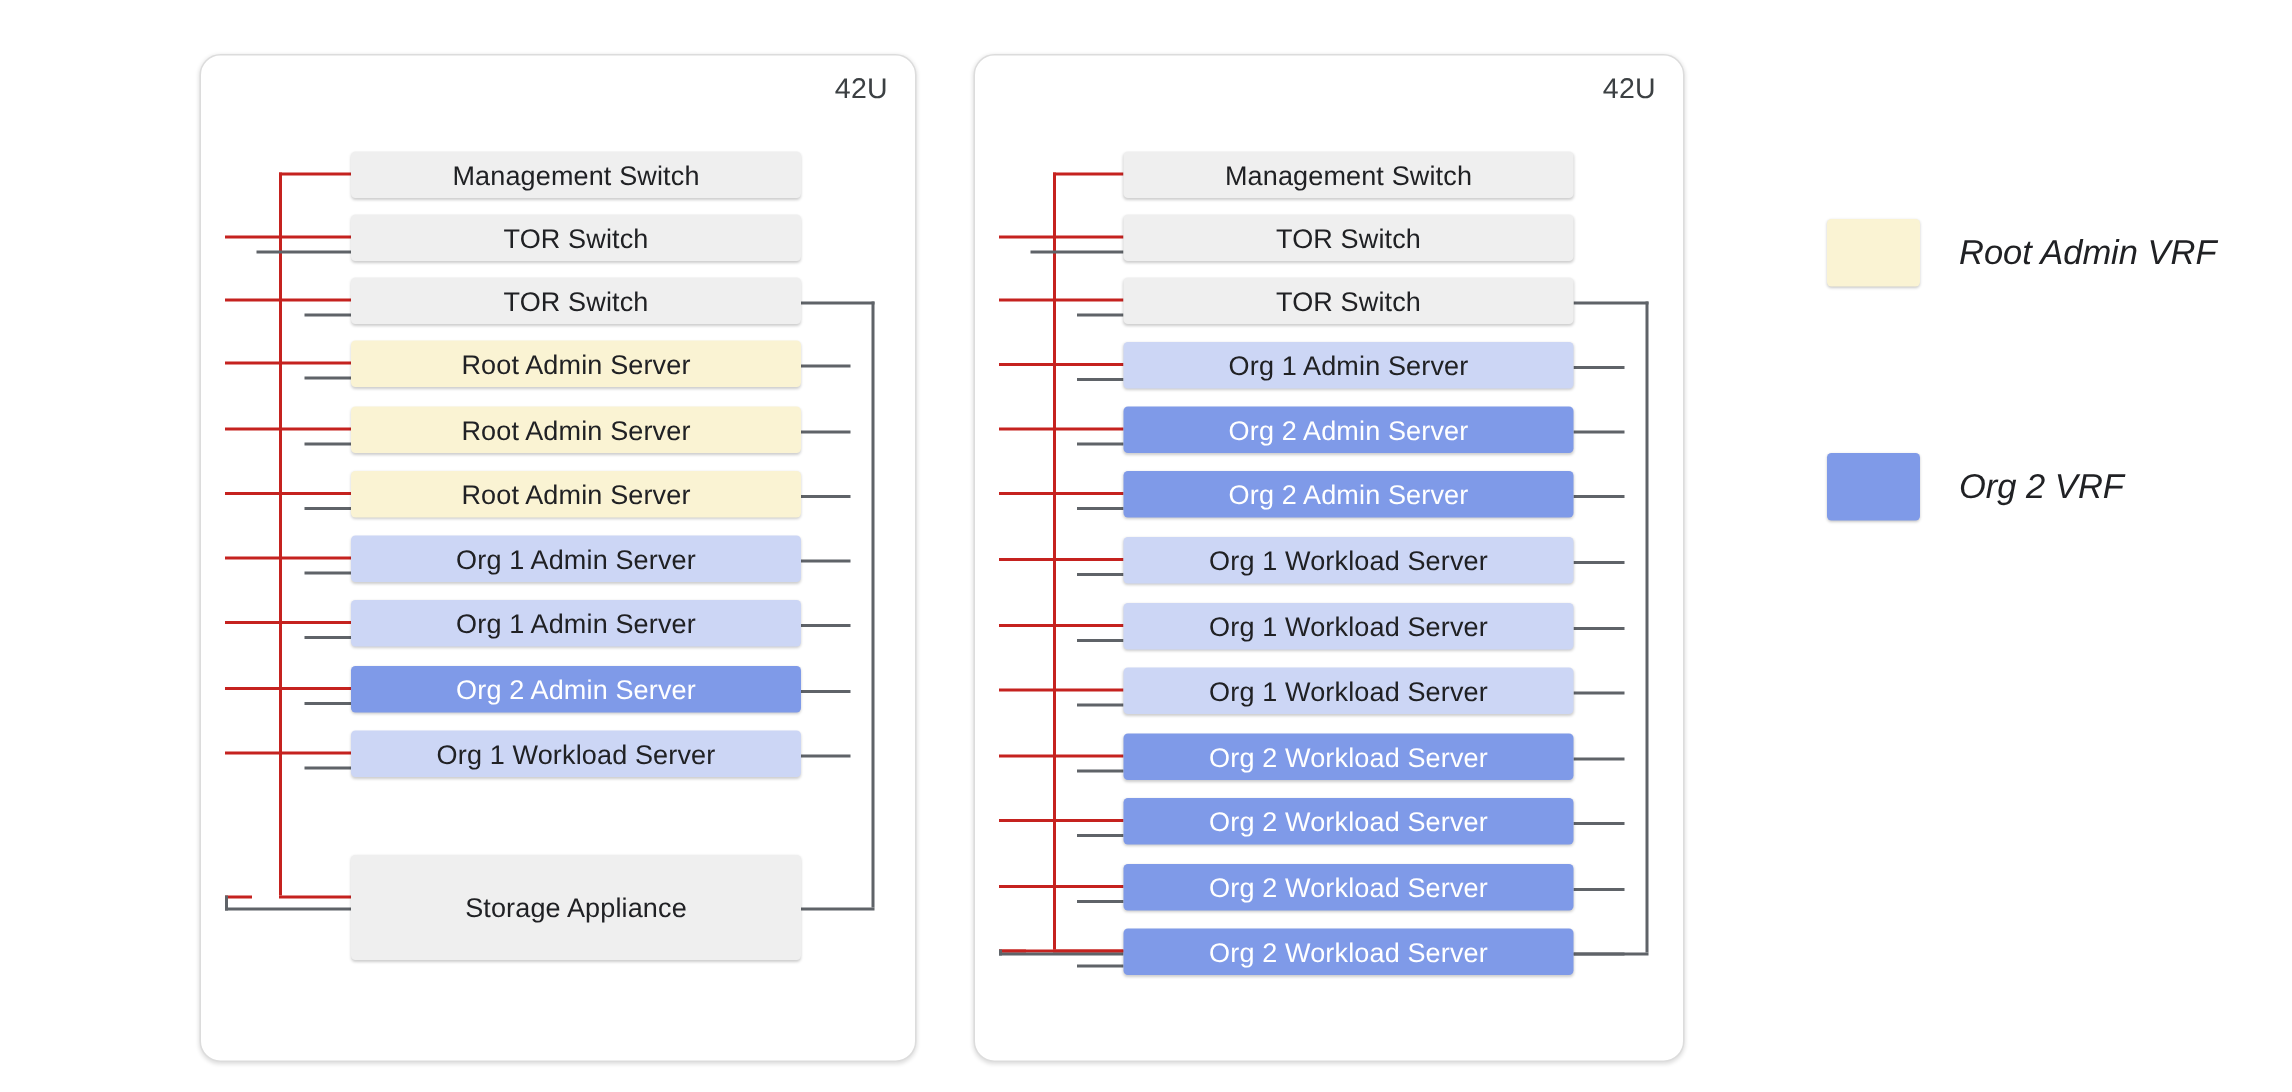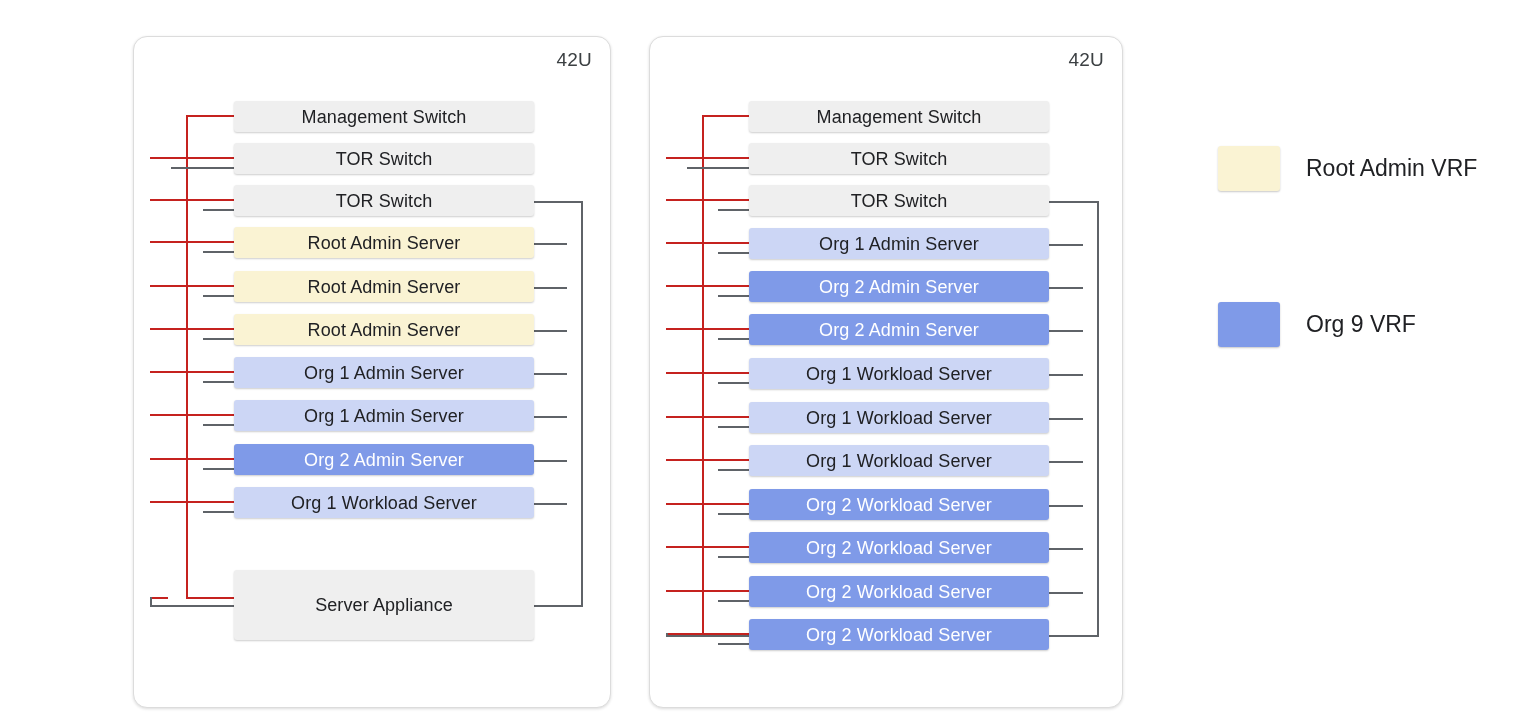--- a/index.html
+++ b/index.html
@@ -63,20 +63,21 @@
   }
 
   
   .legend {
     position: absolute;
   }
   .legend-row {
     position: absolute;
     display: flex;
     align-items: center;
+    font-style: italic;
   }
   .legend-swatch {
     width: 62px;
     height: 45px;
     border-radius: 3px;
     box-shadow: 0 1px 2px rgba(0,0,0,0.22);
     flex: 0 0 auto;
   }
   .legend-text {
     margin-left: 26px;
@@ -202,21 +203,21 @@
       <div class="unit" style="left: 234px; top: 400px; width: 300px; height: 31px; background: rgb(204, 214, 245); color: rgb(32, 33, 36);">
         <span>Org 1 Admin Server</span>
       </div>
       <div class="unit" style="left: 234px; top: 444px; width: 300px; height: 31px; background: rgb(127, 154, 232); color: rgb(255, 255, 255);">
         <span>Org 2 Admin Server</span>
       </div>
       <div class="unit" style="left: 234px; top: 487px; width: 300px; height: 31px; background: rgb(204, 214, 245); color: rgb(32, 33, 36);">
         <span>Org 1 Workload Server</span>
       </div>
       <div class="unit" style="left: 234px; top: 570px; width: 300px; height: 70px; background: rgb(239, 239, 239); color: rgb(32, 33, 36);">
-        <span>Server Appliance</span>
+        <span>Storage Appliance</span>
       </div>
       <div class="unit" style="left: 749px; top: 101px; width: 300px; height: 31px; background: rgb(239, 239, 239); color: rgb(32, 33, 36);">
         <span>Management Switch</span>
       </div>
       <div class="unit" style="left: 749px; top: 143px; width: 300px; height: 31px; background: rgb(239, 239, 239); color: rgb(32, 33, 36);">
         <span>TOR Switch</span>
       </div>
       <div class="unit" style="left: 749px; top: 185px; width: 300px; height: 31px; background: rgb(239, 239, 239); color: rgb(32, 33, 36);">
         <span>TOR Switch</span>
       </div>
@@ -252,17 +253,17 @@
       </div>
     </div>
 
   <div class="legend" style="left:1218px; top:146px; width:300px; height:210px;">
     <div class="legend-row" style="top:0px; left:0px;">
       <div class="legend-swatch" style="background: rgb(250, 243, 211);"></div>
       <div class="legend-text">Root Admin VRF</div>
     </div>
     <div class="legend-row" style="top:156px; left:0px;">
       <div class="legend-swatch" style="background: rgb(127, 154, 232);"></div>
-      <div class="legend-text">Org 9 VRF</div>
+      <div class="legend-text">Org 2 VRF</div>
     </div>
   </div>
 
 </div>
 
 </body></html>

